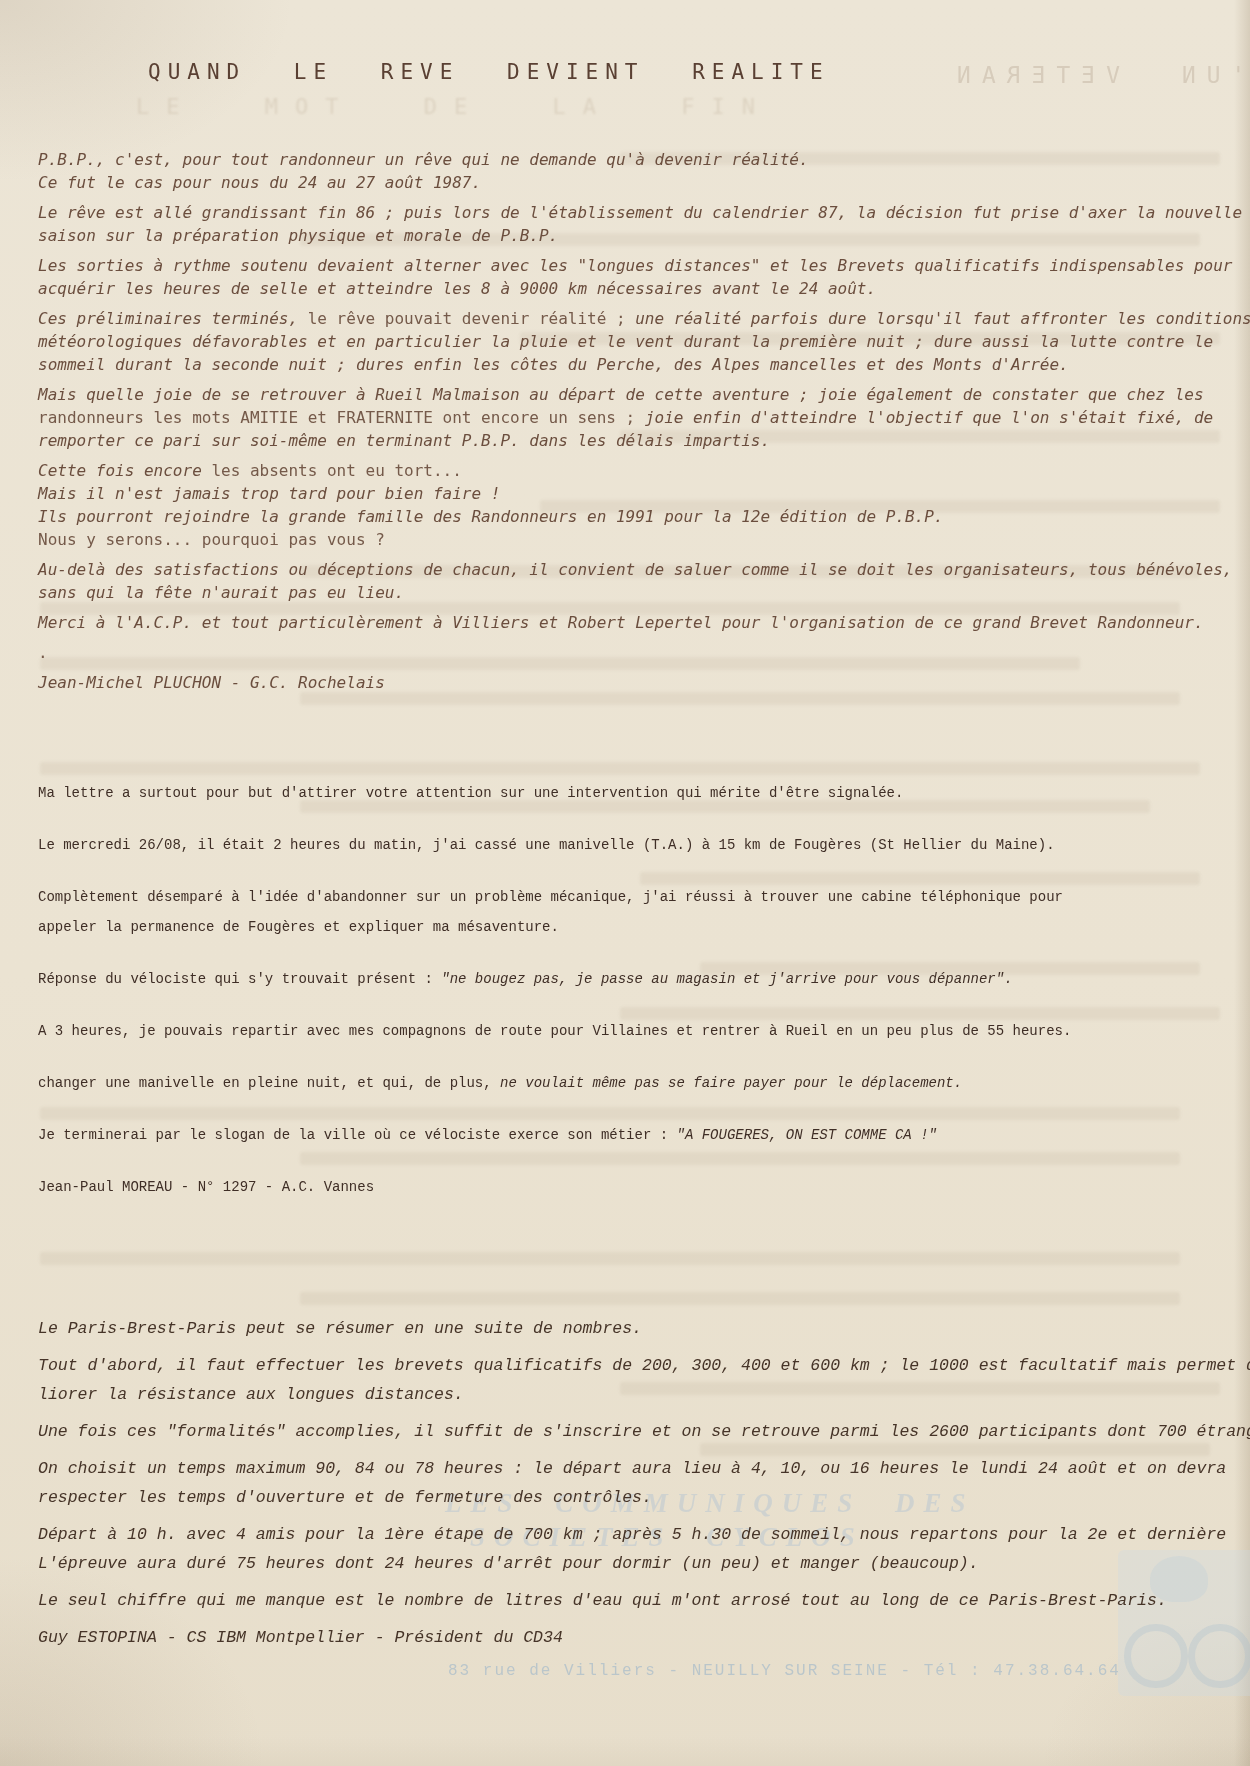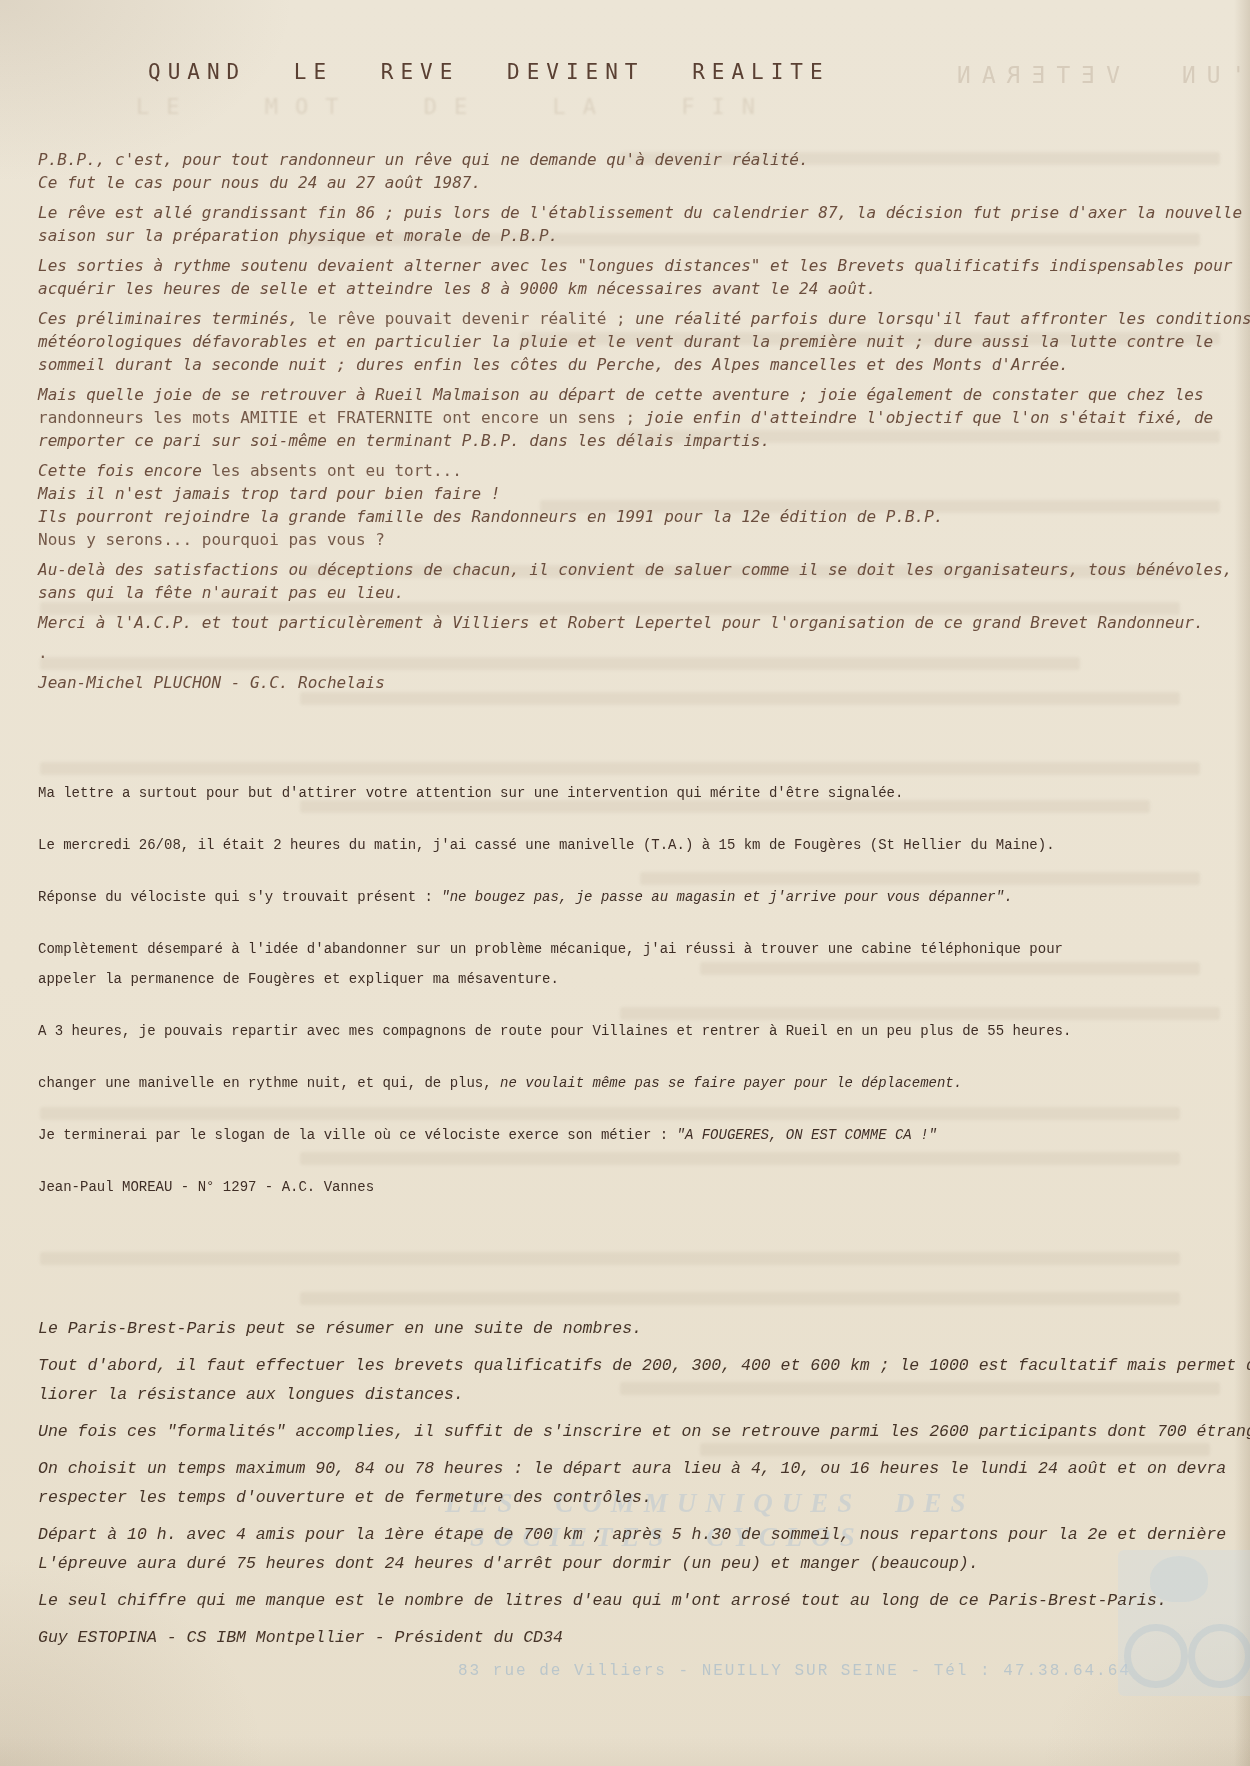--- a/index.html
+++ b/index.html
@@ -67,21 +67,21 @@
     color:#d3c7b4;opacity:.6;filter:blur(.8px);
   }
   .g-comm1,.g-comm2{
     font-family:"Liberation Serif",serif;font-style:italic;font-weight:bold;
     color:#b7c6d2;opacity:.5;filter:blur(.6px);
     letter-spacing:9px;word-spacing:18px;font-size:27px;
   }
   .g-comm1{top:1488px;left:445px;}
   .g-comm2{top:1522px;left:470px;}
   .g-addr{
-    top:1662px;left:458px;
+    top:1662px;left:448px;
     font-family:"Liberation Mono",monospace;font-size:16px;letter-spacing:2px;
     color:#9db6ca;opacity:.6;filter:blur(.5px);
   }
   .gbar{position:absolute;z-index:1;height:13px;background:#a8977f;opacity:.13;filter:blur(1.6px);border-radius:3px;pointer-events:none;}
   
   .stamp{position:absolute;z-index:1;left:1118px;top:1550px;width:140px;height:146px;opacity:.55;pointer-events:none;}
   .stamp .bg{position:absolute;inset:0;background:#ccd9e3;border-radius:6px;opacity:.6;}
   .stamp .wheel{position:absolute;width:50px;height:50px;border:7px solid #b3c7d5;border-radius:50%;bottom:8px;background:transparent;opacity:.85;}
   .stamp .w1{left:6px;} .stamp .w2{left:70px;}
   .stamp .rider{position:absolute;left:32px;top:6px;width:58px;height:46px;background:#c1d1dd;border-radius:50% 50% 40% 40%;opacity:.9;}
@@ -171,31 +171,31 @@
       </div>
     </div>
   <div class="sec s2">
       <div class="para">
         <div class="line"><span class="up">Ma lettre a surtout pour but d'attirer votre attention sur une intervention qui mérite d'être signalée.</span></div>
       </div>
       <div class="para">
         <div class="line"><span class="up">Le mercredi 26/08, il était 2 heures du matin, j'ai cassé une manivelle (T.A.) à 15 km de Fougères (St Hellier du Maine).</span></div>
       </div>
       <div class="para">
-        <div class="line"><span class="up">Réponse du vélociste qui s'y trouvait présent : </span><span class="it">"ne bougez pas, je passe au magasin et j'arrive pour vous dépanner".</span></div>
-      </div>
-      <div class="para">
         <div class="line"><span class="up">Complètement désemparé à l'idée d'abandonner sur un problème mécanique, j'ai réussi à trouver une cabine téléphonique pour</span></div>
         <div class="line"><span class="up">appeler la permanence de Fougères et expliquer ma mésaventure.</span></div>
       </div>
       <div class="para">
+        <div class="line"><span class="up">Réponse du vélociste qui s'y trouvait présent : </span><span class="it">"ne bougez pas, je passe au magasin et j'arrive pour vous dépanner".</span></div>
+      </div>
+      <div class="para">
         <div class="line"><span class="up">A 3 heures, je pouvais repartir avec mes compagnons de route pour Villaines et rentrer à Rueil en un peu plus de 55 heures.</span></div>
       </div>
       <div class="para">
-        <div class="line"><span class="up">changer une manivelle en rythme nuit, et qui, de plus, </span><span class="it">ne voulait même pas se faire payer pour le déplacement.</span></div>
+        <div class="line"><span class="up">changer une manivelle en pleine nuit, et qui, de plus, </span><span class="it">ne voulait même pas se faire payer pour le déplacement.</span></div>
       </div>
       <div class="para">
         <div class="line"><span class="up">Je terminerai par le slogan de la ville où ce vélociste exerce son métier : </span><span class="it">"A FOUGERES, ON EST COMME CA !"</span></div>
       </div>
       <div class="para signature">
         <div class="line"><span class="up">Jean-Paul MOREAU - N° 1297 - A.C. Vannes</span></div>
       </div>
     </div>
   <div class="sec s3">
       <div class="para">

